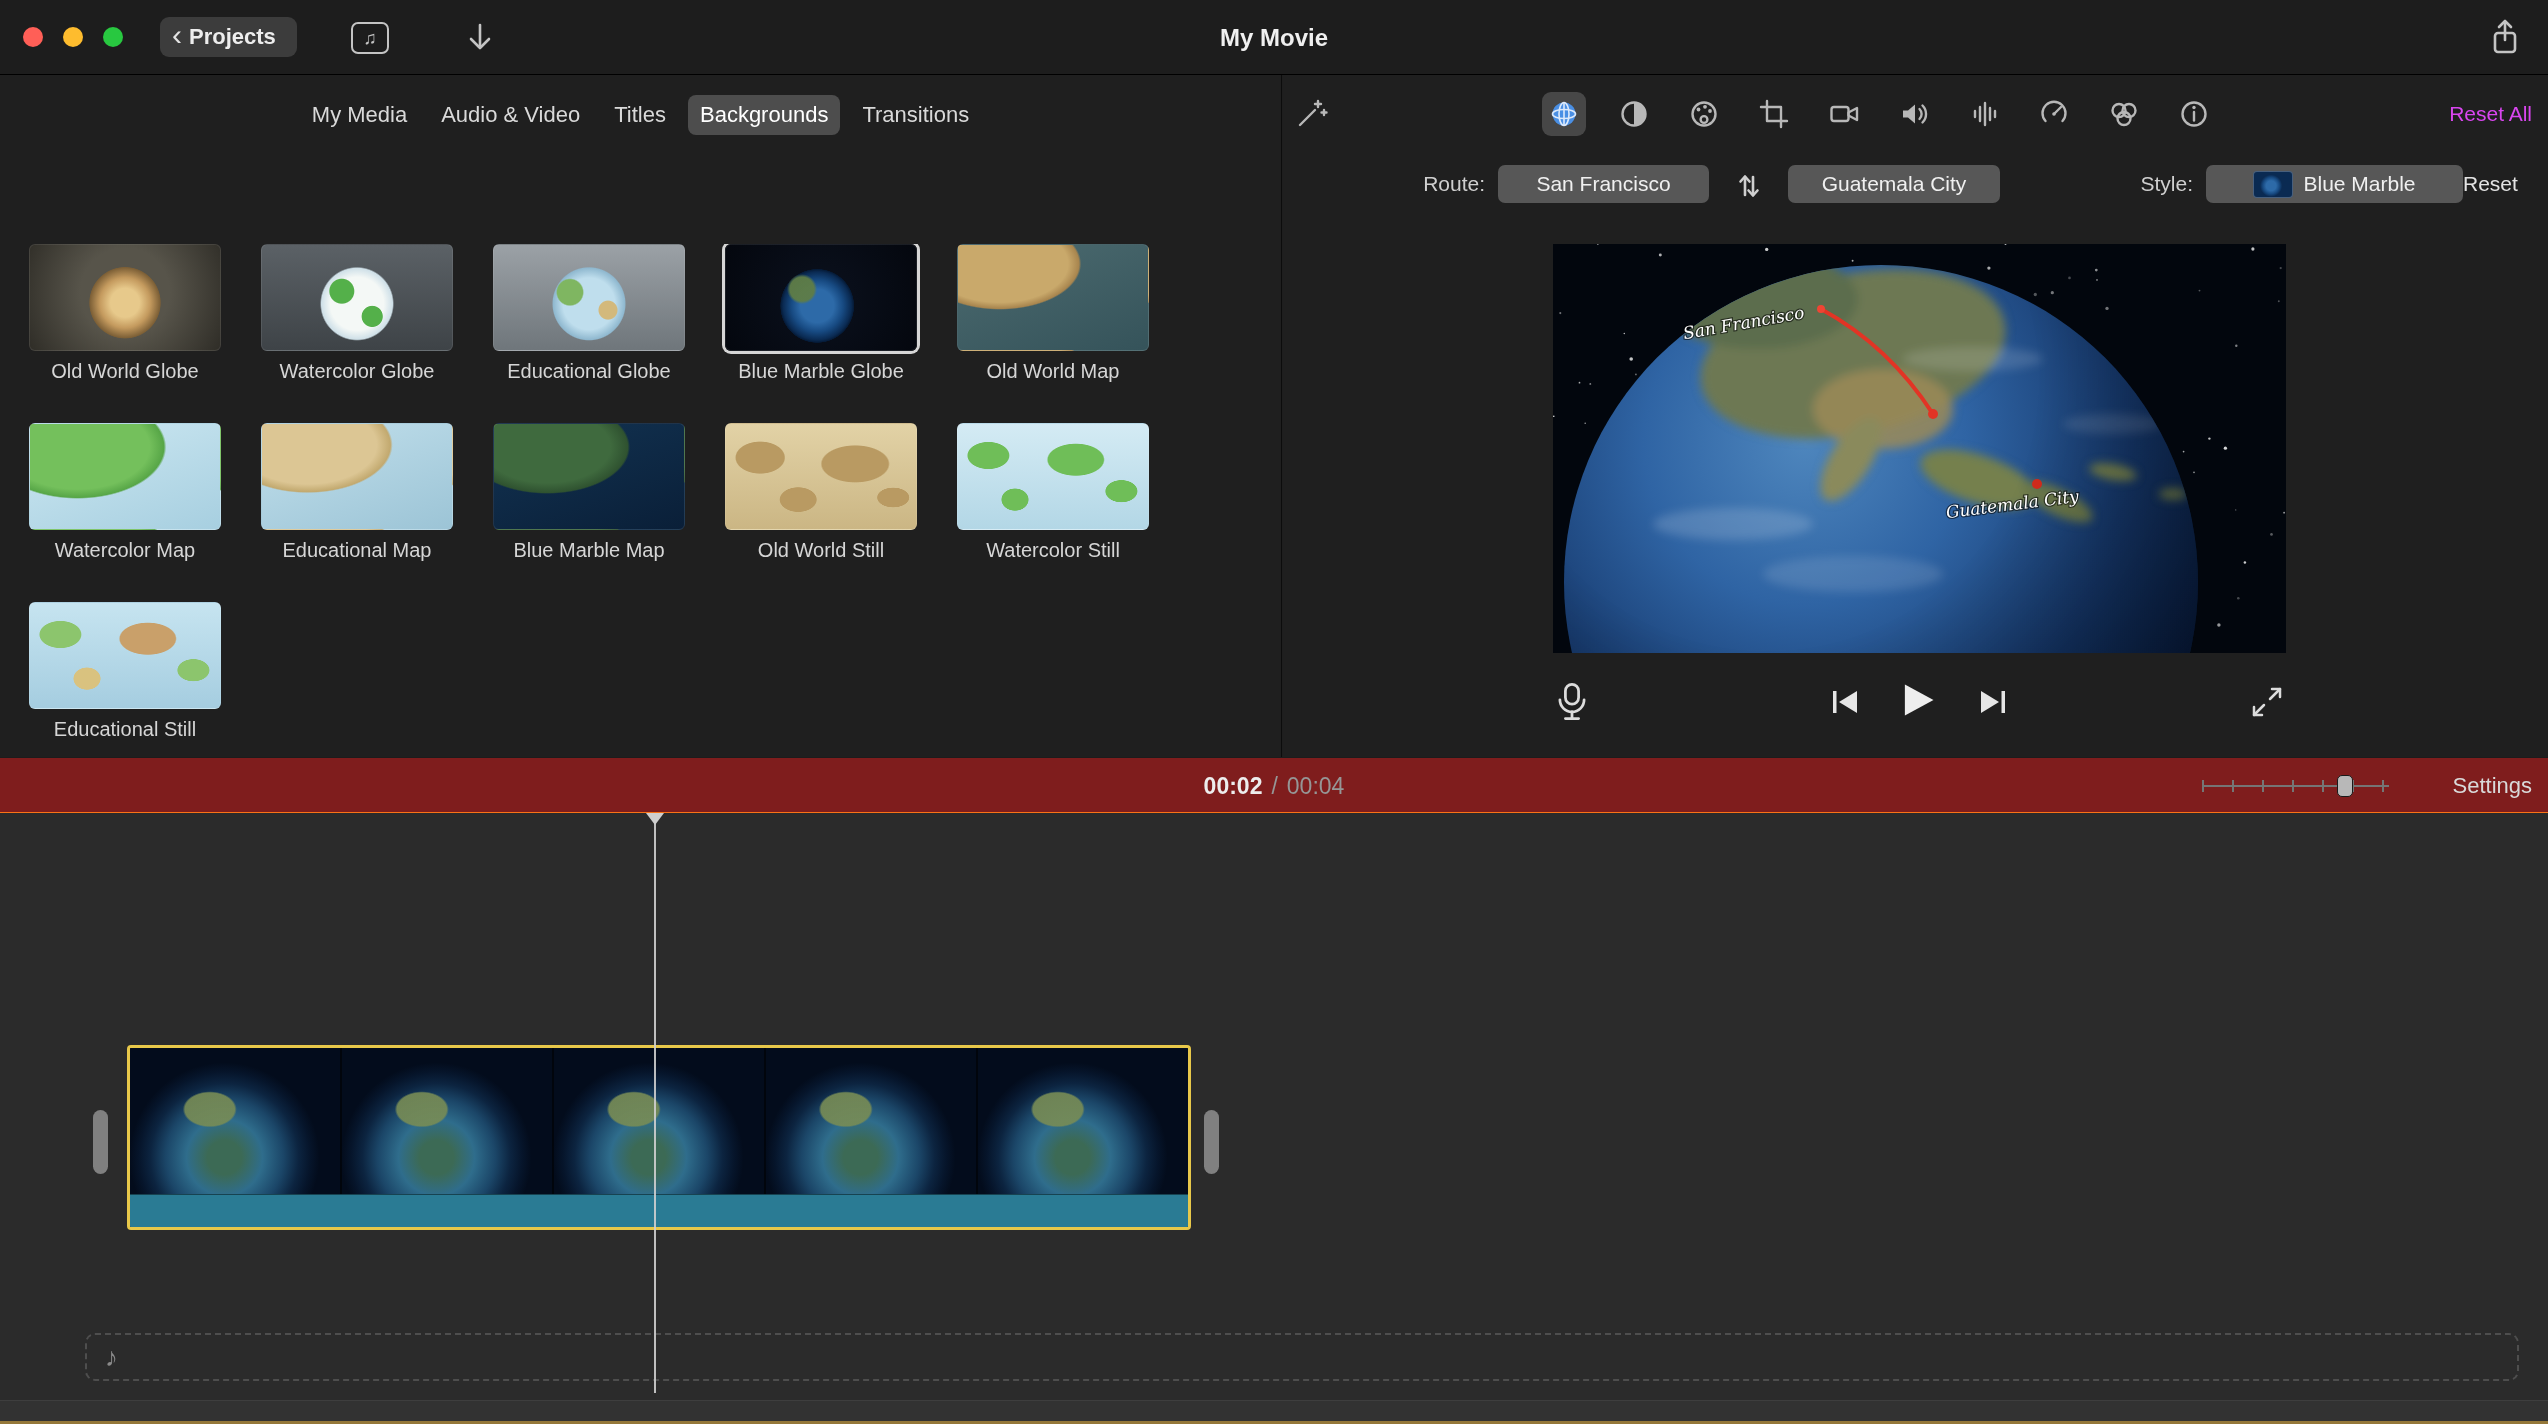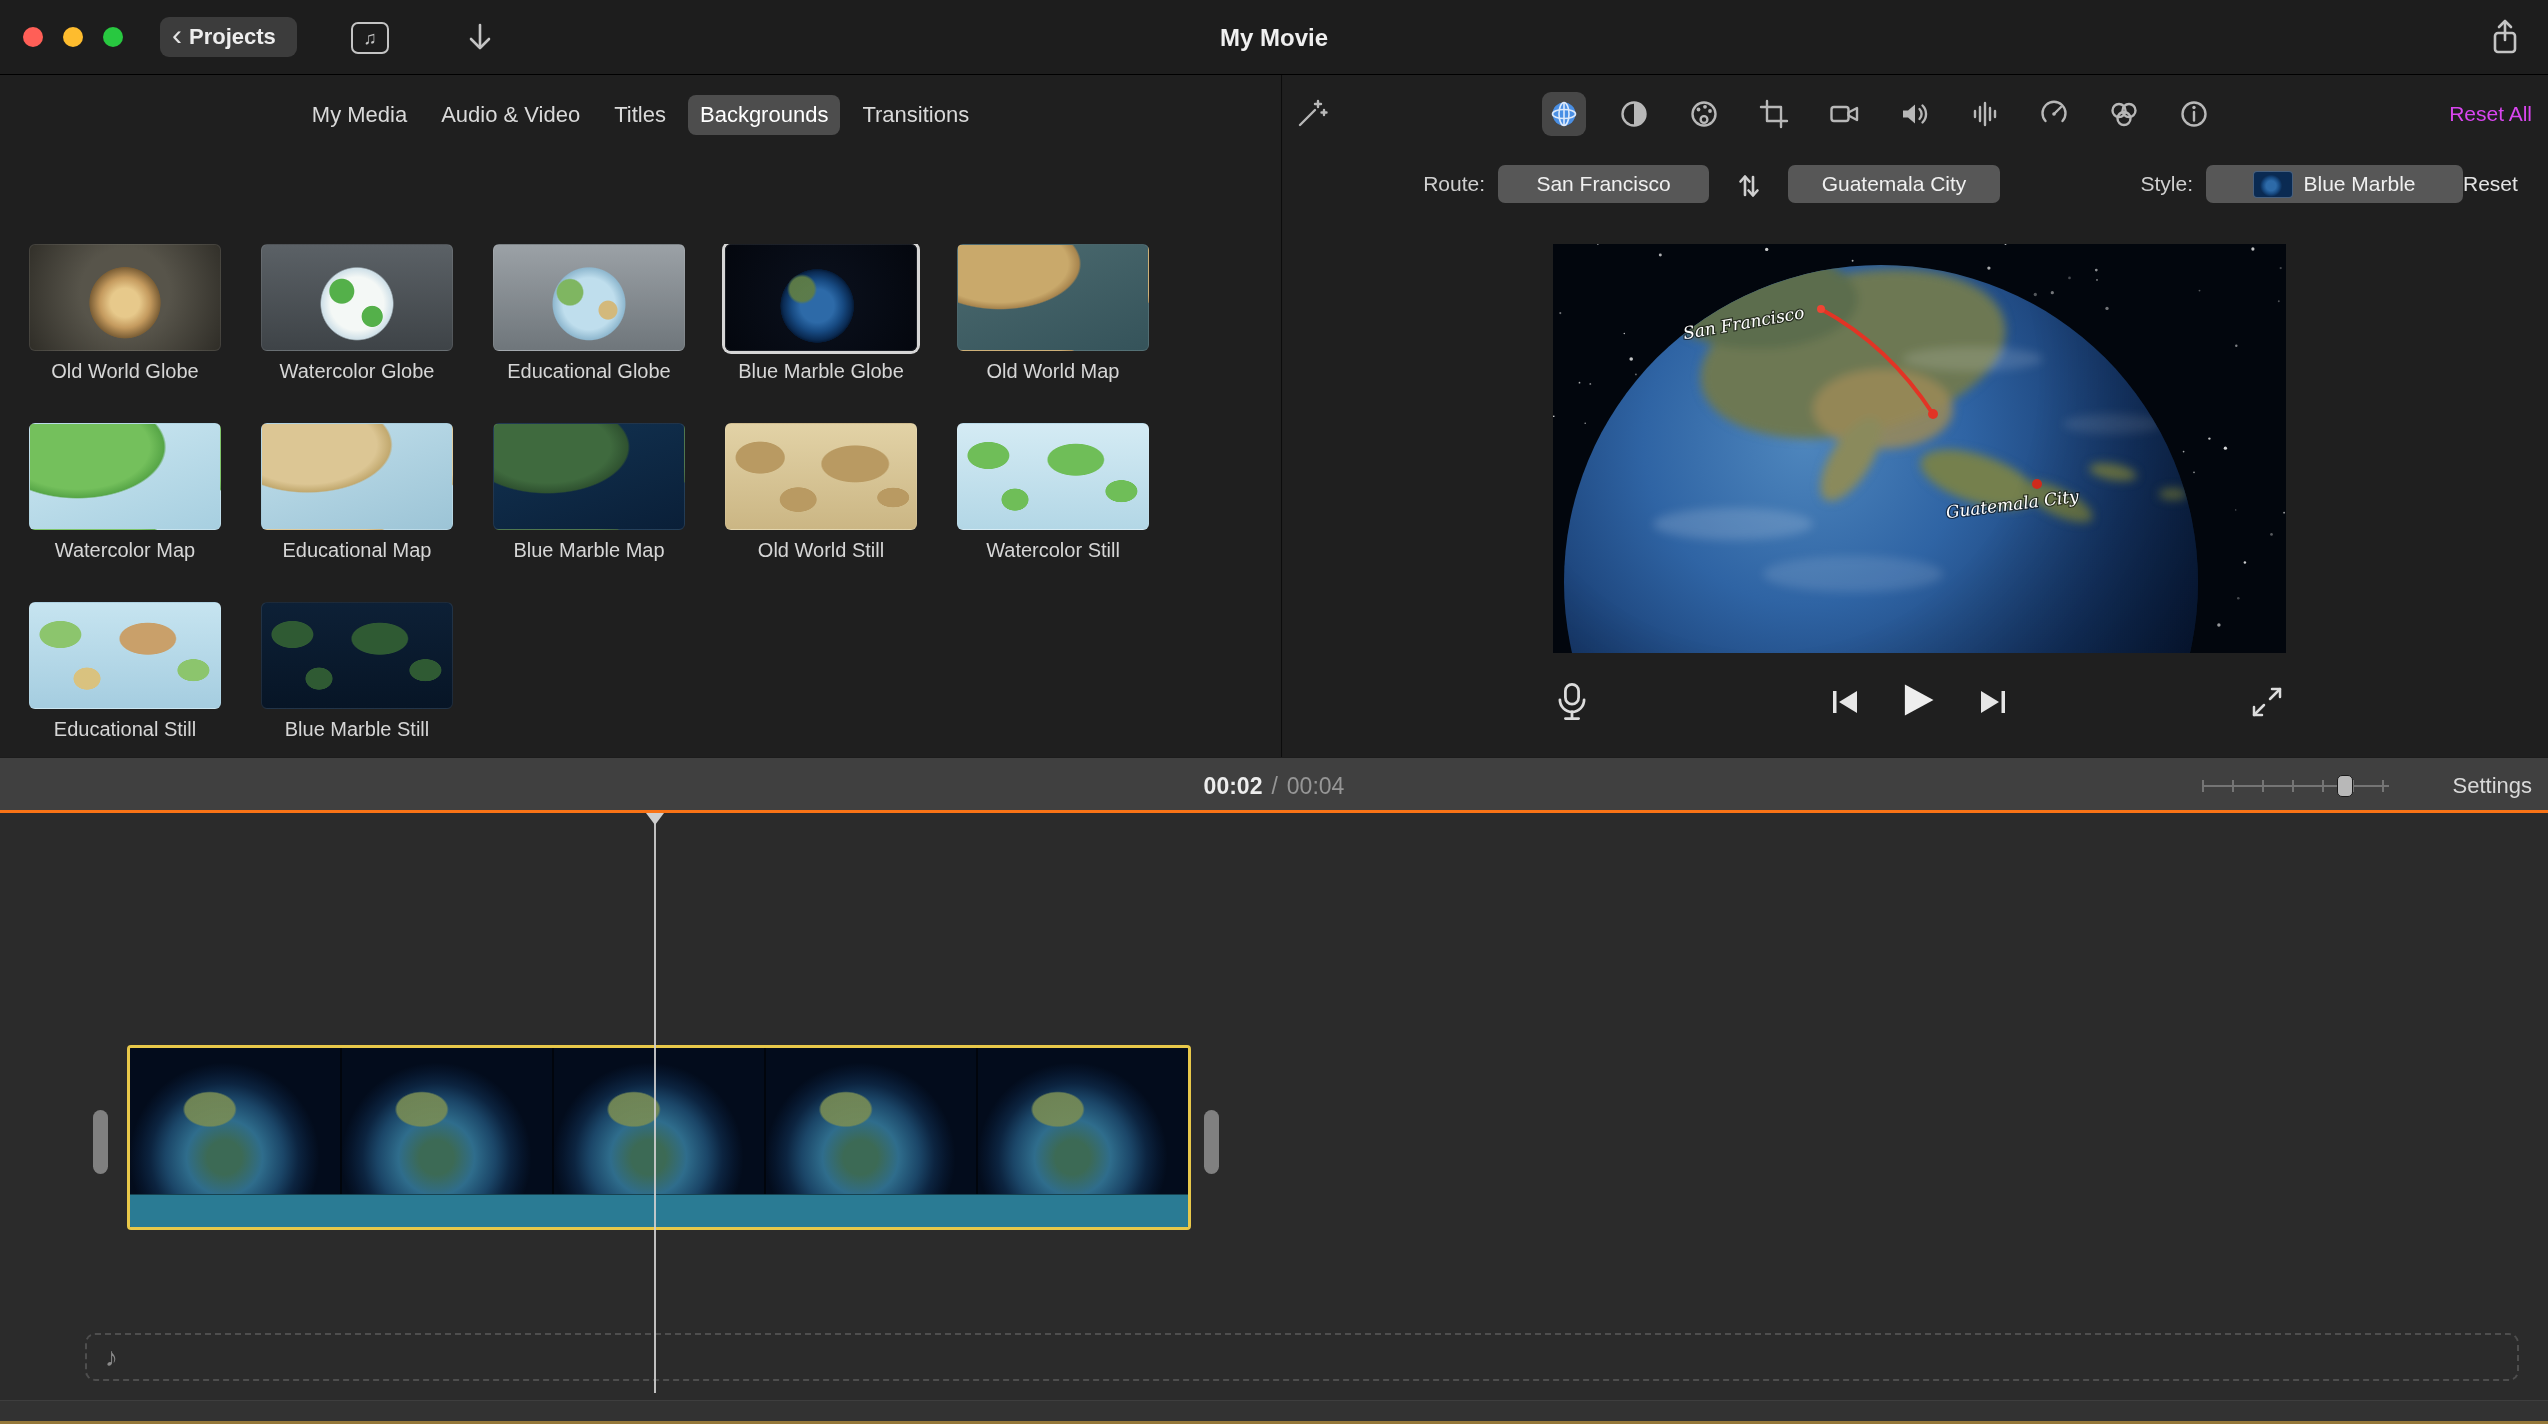--- a/index.html
+++ b/index.html
@@ -128,22 +128,22 @@
     #04070e;}
   .rr-reset{position:absolute;top:0;height:42px;display:flex;align-items:center;color:#e3e3e3;}
 
   .viewer-wrap{position:absolute;left:270px;top:169px;width:733px;height:409px;background:#000;overflow:hidden;}
   .city-label{font-family:"DejaVu Serif","Liberation Serif",serif;font-style:italic;font-size:17px;fill:#ffffff;
       paint-order:stroke;stroke:rgba(0,0,0,.55);stroke-width:2.5px;}
 
   .transport-btn{position:absolute;display:flex;align-items:center;justify-content:center;width:44px;height:44px;}
 
   
-  .timeline-header{position:absolute;left:0;top:757px;width:100%;height:56px;background:#404040;
-      border-top:1px solid #1c1c1c;border-bottom:3px solid #f97316;}
+  .timeline-header{position:absolute;left:0;top:757px;width:100%;height:56px;background:#7f1d1d;
+      border-top:1px solid #1c1c1c;border-bottom:1px solid #f97316;}
   .time-display{position:absolute;left:50%;top:0;transform:translateX(-50%);height:56px;display:flex;align-items:center;gap:9px;font-size:23px;}
   .time-cur{color:#ededed;font-weight:600;}
   .time-sep,.time-dur{color:#969696;}
   .zoom-slider{position:absolute;left:2202px;top:16px;width:187px;height:24px;}
   .zs-line{position:absolute;left:0;right:0;top:11px;height:2px;background:#757575;}
   .zs-ticks{position:absolute;left:0;right:0;top:6px;bottom:6px;
       background:repeating-linear-gradient(90deg,#757575 0 2px,transparent 2px 30px);}
   .zs-thumb{position:absolute;left:135px;top:1px;width:16px;height:22px;background:#b8b8b8;border-radius:5px;border:1px solid #1a1a1a;}
   .settings-lbl{position:absolute;right:16px;top:0;height:56px;display:flex;align-items:center;font-size:22px;color:#d9d9d9;}
 
@@ -257,24 +257,20 @@
           <div class="thumb-art v-old-world-still"></div>
           <div class="thumb-label">Old World Still</div>
         </div>
         <div class="thumb">
           <div class="thumb-art v-watercolor-still"></div>
           <div class="thumb-label">Watercolor Still</div>
         </div>
         <div class="thumb">
           <div class="thumb-art v-educational-still"></div>
           <div class="thumb-label">Educational Still</div>
-        </div>
-        <div class="thumb">
-          <div class="thumb-art v-blue-marble-still"></div>
-          <div class="thumb-label">Blue Marble Still</div>
         </div>
       </div>
   </section>
 
   <section class="inspector">
 
     <div class="insp-toolbar">
       <div class="tool wand-wrap">
         <svg class="icn ticon" width="40" height="40" viewBox="0 0 40 40">
           <line x1="9" y1="31" x2="24" y2="16"></line>

